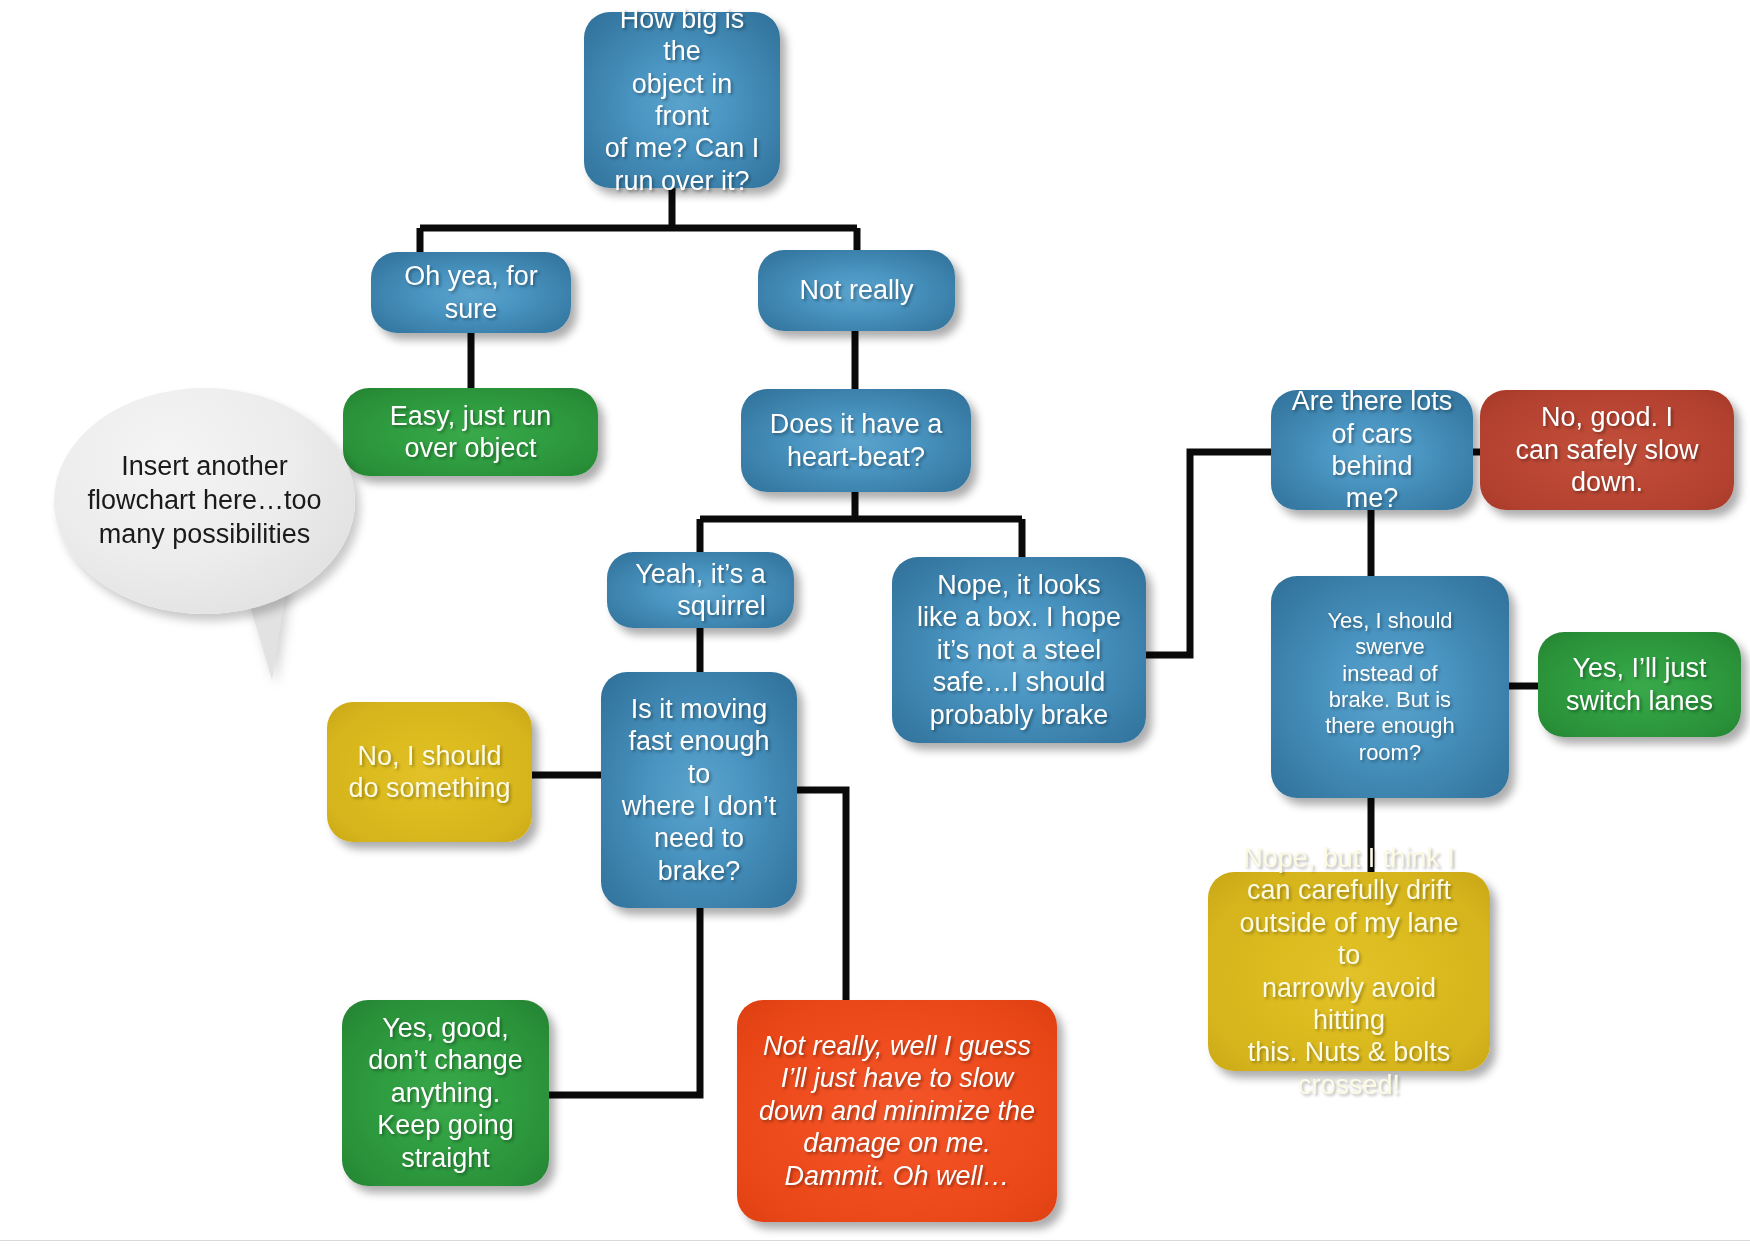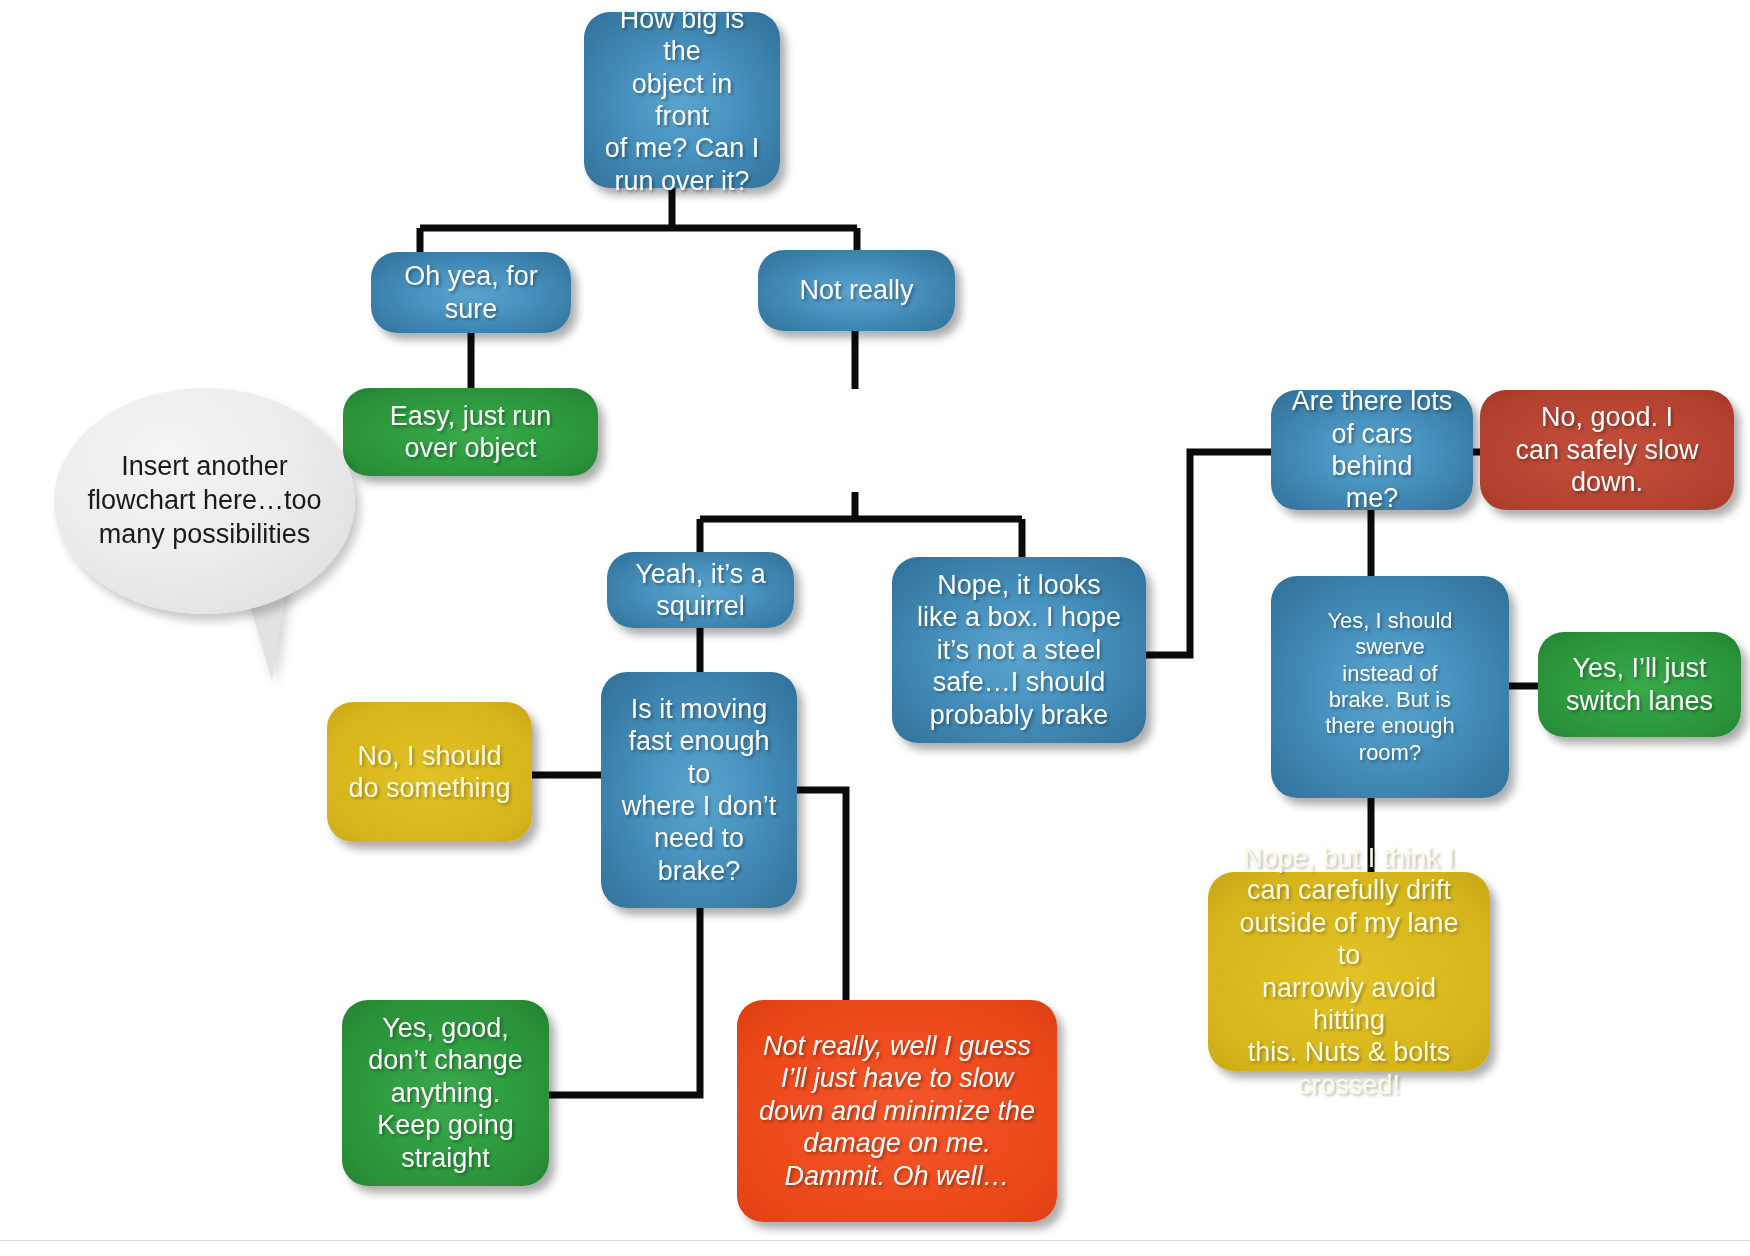--- a/index.html
+++ b/index.html
@@ -142,22 +142,24 @@
 run over it?</div>
 
   <div class="node blue" style="left:371px; top:252px; width:200px; height:81px; font-size:27px;">Oh yea, for
 sure</div>
 
   <div class="node blue" style="left:758px; top:250px; width:197px; height:81px; font-size:27px;">Not really</div>
 
   <div class="node green" style="left:343px; top:388px; width:255px; height:88px; font-size:27px;">Easy, just run
 over object</div>
 
-
-  <div class="node blue" style="left:607px; top:552px; width:187px; height:76px; font-size:27px;">Yeah, it’s a
+  <div class="node blue" style="left:741px; top:389px; width:230px; height:103px; font-size:27px;">Does it have a
+heart-beat?</div>
+
+  <div class="node blue" style="left:607px; top:552px; width:187px; height:76px; font-size:27px;text-align:right;">Yeah, it’s a
 squirrel</div>
 
   <div class="node blue" style="left:892px; top:557px; width:254px; height:186px; font-size:27px;">Nope, it looks
 like a box. I hope
 it’s not a steel
 safe…I should
 probably brake</div>
 
   <div class="node yellow" style="left:327px; top:702px; width:205px; height:140px; font-size:27px;">No, I should
 do something</div>

